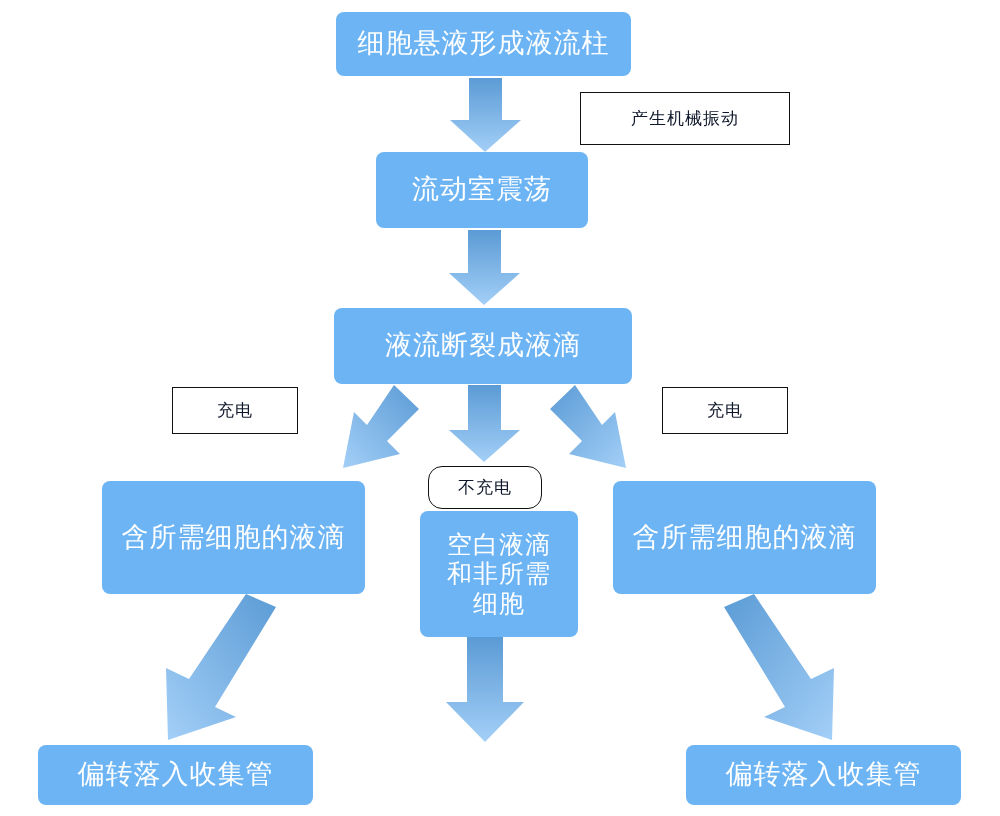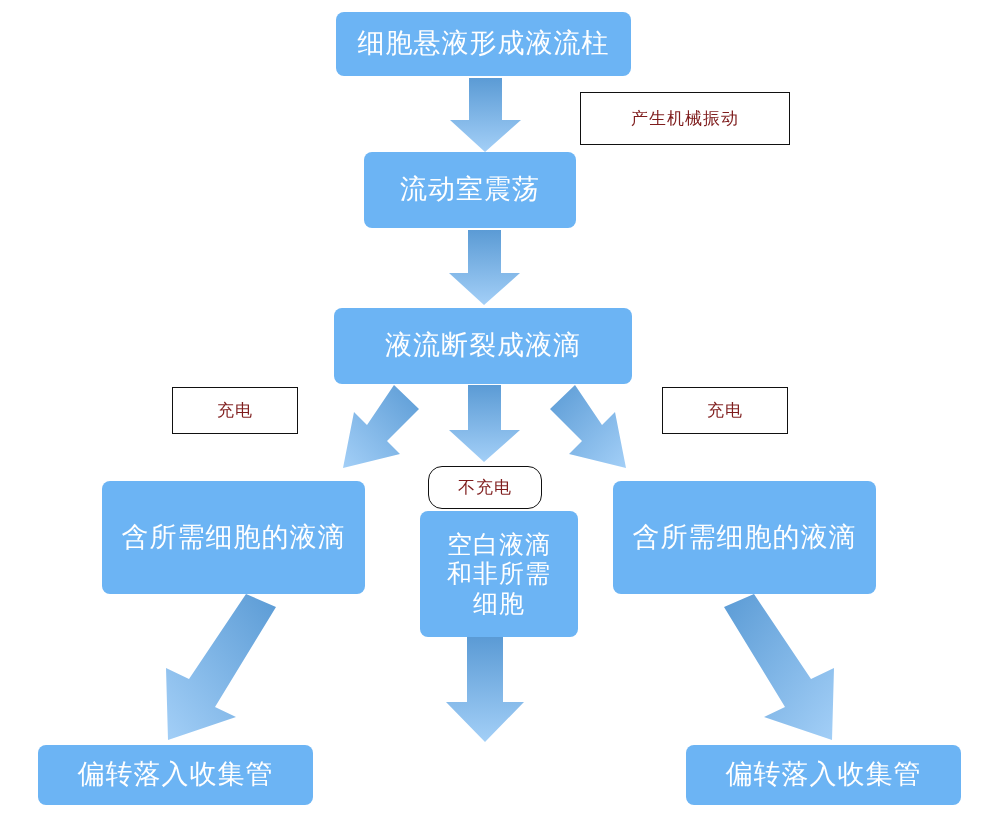--- a/index.html
+++ b/index.html
@@ -38,21 +38,21 @@
     background: #6CB4F4;
     color: #ffffff;
     border-radius: 8px;
     font-size: 27px;
     line-height: 1.18;
     letter-spacing: 1px;
     font-weight: 400;
   }
   .node.label {
     background: #ffffff;
-    color: #7f1d1d;
+    color: #0f172a;
     border: 1px solid #111111;
     border-radius: 0;
     font-size: 17px;
     letter-spacing: 1px;
     font-weight: 400;
   }
   .node.process .txt,
   .node.label .txt {
     display: block;
     white-space: pre-line;
@@ -114,21 +114,21 @@
   </svg>
 
   <div class="node process" style="left:336px; top:12px; width:295px; height:64px;">
     <span class="txt">细胞悬液形成液流柱</span>
   </div>
 
   <div class="node label" style="left:580px; top:92px; width:210px; height:53px;">
     <span class="txt">产生机械振动</span>
   </div>
 
-  <div class="node process" style="left:364px; top:152px; width:212px; height:76px;justify-content:center;">
+  <div class="node process" style="left:376px; top:152px; width:212px; height:76px;justify-content:center;">
     <span class="txt">流动室震荡</span>
   </div>
 
   <div class="node process" style="left:334px; top:308px; width:298px; height:76px;">
     <span class="txt">液流断裂成液滴</span>
   </div>
 
   <div class="node label" style="left:172px; top:387px; width:126px; height:47px;">
     <span class="txt">充电</span>
   </div>

